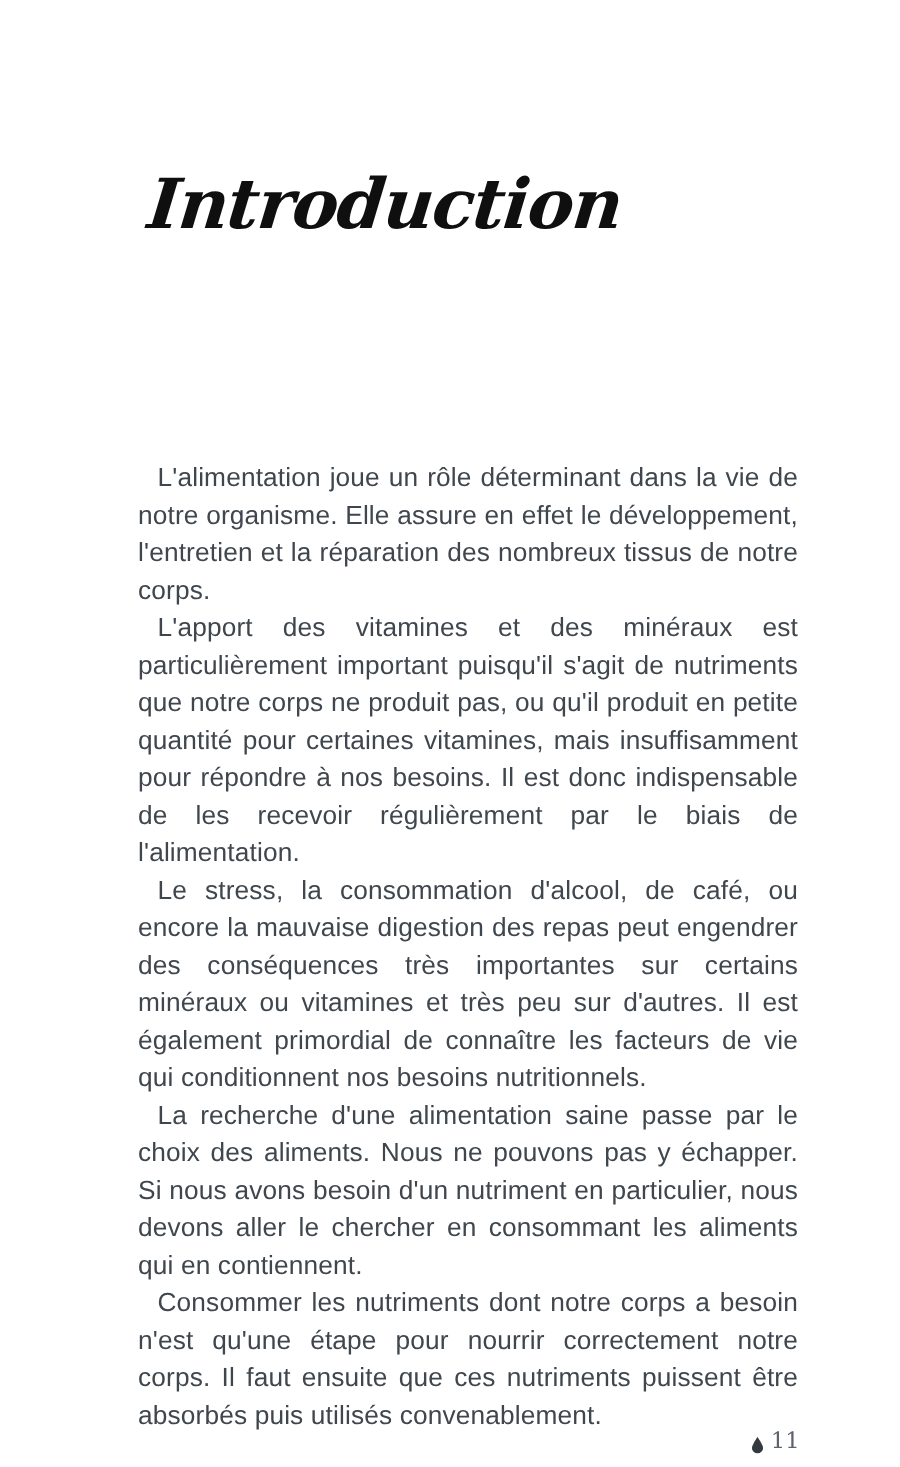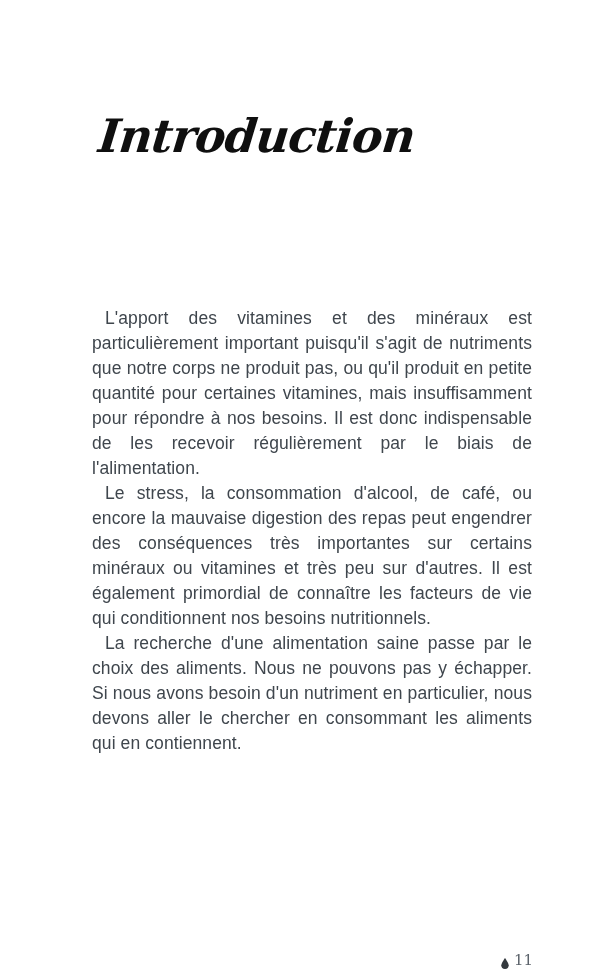--- a/index.html
+++ b/index.html
@@ -66,23 +66,25 @@
   }
 </style>
 </head>
 <body>
 
 <div class="page">
 
   <h1 class="chapter-title">Introduction</h1>
 
   <div class="body-text">
+    <p>L'alimentation joue un rôle déterminant dans la vie de notre organisme. Elle assure en effet le développement, l'entretien et la réparation des nombreux tissus de notre corps.</p>
     <p>L'apport des vitamines et des minéraux est particulièrement important puisqu'il s'agit de nutriments que notre corps ne produit pas, ou qu'il produit en petite quantité pour certaines vitamines, mais insuffisamment pour répondre à nos besoins. Il est donc indispensable de les recevoir régulièrement par le biais de l'alimentation.</p>
     <p>Le stress, la consommation d'alcool, de café, ou encore la mauvaise digestion des repas peut engendrer des conséquences très importantes sur certains minéraux ou vitamines et très peu sur d'autres. Il est également primordial de connaître les facteurs de vie qui conditionnent nos besoins nutritionnels.</p>
     <p>La recherche d'une alimentation saine passe par le choix des aliments. Nous ne pouvons pas y échapper. Si nous avons besoin d'un nutriment en particulier, nous devons aller le chercher en consommant les aliments qui en contiennent.</p>
+    <p>Consommer les nutriments dont notre corps a besoin n'est qu'une étape pour nourrir correctement notre corps. Il faut ensuite que ces nutriments puissent être absorbés puis utilisés convenablement.</p>
   </div>
 
   <div class="page-footer">
     <span class="ornament">
       <svg width="8" height="11" viewBox="0 0 8 11" aria-hidden="true">
         <path d="M4 0 C4 0 0.3 5.3 0.3 7.3 a3.7 3.7 0 0 0 7.4 0 C7.7 5.3 4 0 4 0 Z" fill="#34393e"></path>
       </svg>
     </span>
     <span class="page-number">11</span>
   </div>

